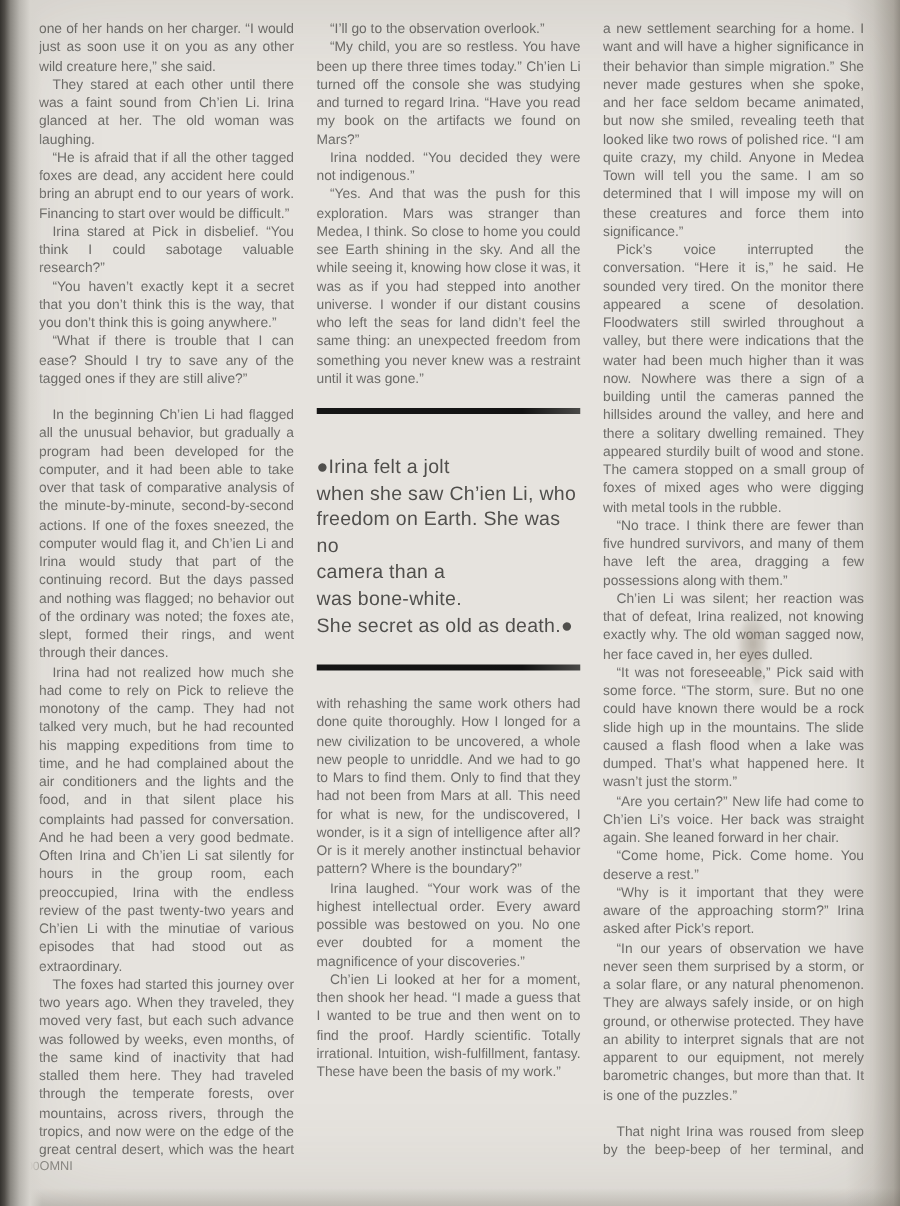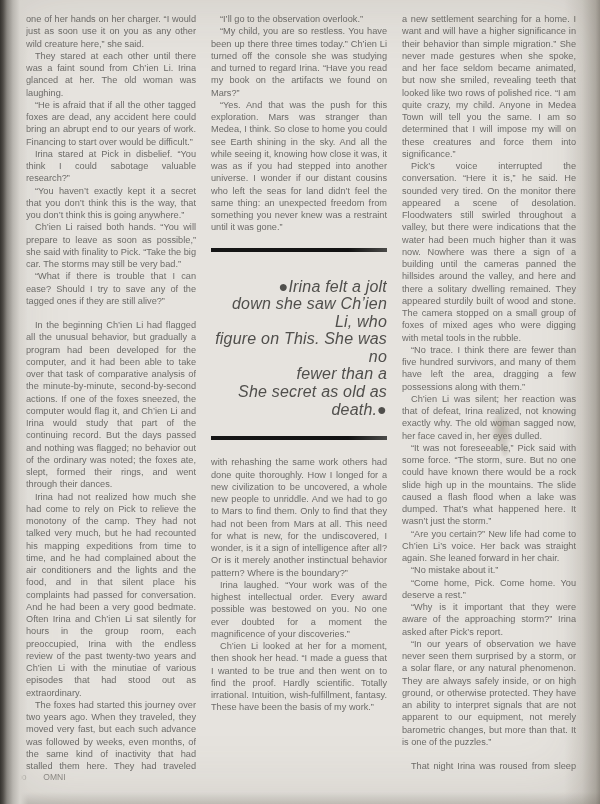--- a/index.html
+++ b/index.html
@@ -18,26 +18,26 @@
   .col-1{width:170px;}
   .col-2{width:176px;}
   .col-3{width:174px;}
   .para{margin:0;text-indent:9px;text-align:justify;hyphens:auto;-webkit-hyphens:auto;}
   .para.gap{margin-top:12px;}
   .para.noindent{text-indent:0;}
   .pullquote{margin:14px 0 16px 0;}
   .pq-rule{height:4px;background:linear-gradient(to right,#161616 0%,#121212 78%,#4a4a48 100%);}
   .pq-body{padding:26px 0 18px 0;}
   .quote-line{
-    text-align:right;font-style:italic;color:#504f4c;
-    font-size:16px;line-height:17.6px;letter-spacing:.2px;
+    text-align:left;color:#504f4c;
+    font-size:13px;line-height:17.6px;letter-spacing:.2px;
   }
   .footer{
     position:absolute;left:13px;top:772px;color:#8b8984;font-size:8.5px;
-    display:flex;gap:17px;align-items:baseline;
+    display:flex;align-items:baseline;
   }
   .footer .pagenum{font-size:8px;color:#96938d;}
   
   .edge-left{
     position:absolute;left:0;top:0;bottom:0;width:28px;pointer-events:none;z-index:5;
     background:linear-gradient(to right,#34322e 0px,#504d48 3px,#8a8781 7px,#b9b6b0 13px,#d7d4ce 20px,rgba(230,227,222,0) 28px);
   }
   .edge-right{
     position:absolute;right:0;top:0;bottom:0;width:36px;pointer-events:none;z-index:5;
     background:linear-gradient(to right,rgba(112,103,90,0) 0%,rgba(112,103,90,.14) 50%,rgba(98,90,78,.38) 88%,rgba(84,77,66,.52) 100%);
@@ -67,61 +67,61 @@
 <div class="page">
 
   <div class="columns">
 
     <div class="col col-1">
         <p class="para noindent">one of her hands on her charger. “I would just as soon use it on you as any other wild creature here,” she said.</p>
         <p class="para">They stared at each other until there was a faint sound from Ch’ien Li. Irina glanced at her. The old woman was laughing.</p>
         <p class="para">“He is afraid that if all the other tagged foxes are dead, any accident here could bring an abrupt end to our years of work. Financing to start over would be difficult.”</p>
         <p class="para">Irina stared at Pick in disbelief. “You think I could sabotage valuable research?”</p>
         <p class="para">“You haven’t exactly kept it a secret that you don’t think this is the way, that you don’t think this is going anywhere.”</p>
-        <p class="para">Ch’ien Li raised both hands. “You will prepare to leave as soon as possible,” she said with finality to Pick. “Take the big car. The storms may still be very bad.”</p>
         <p class="para">“What if there is trouble that I can ease? Should I try to save any of the tagged ones if they are still alive?”</p>
         <p class="para gap">In the beginning Ch’ien Li had flagged all the unusual behavior, but gradually a program had been developed for the computer, and it had been able to take over that task of comparative analysis of the minute-by-minute, second-by-second actions. If one of the foxes sneezed, the computer would flag it, and Ch’ien Li and Irina would study that part of the continuing record. But the days passed and nothing was flagged; no behavior out of the ordinary was noted; the foxes ate, slept, formed their rings, and went through their dances.</p>
         <p class="para">Irina had not realized how much she had come to rely on Pick to relieve the monotony of the camp. They had not talked very much, but he had recounted his mapping expeditions from time to time, and he had complained about the air conditioners and the lights and the food, and in that silent place his complaints had passed for conversation. And he had been a very good bedmate. Often Irina and Ch’ien Li sat silently for hours in the group room, each preoccupied, Irina with the endless review of the past twenty-two years and Ch’ien Li with the minutiae of various episodes that had stood out as extraordinary.</p>
         <p class="para">The foxes had started this journey over two years ago. When they traveled, they moved very fast, but each such advance was followed by weeks, even months, of the same kind of inactivity that had stalled them here. They had traveled through the temperate forests, over mountains, across rivers, through the tropics, and now were on the edge of the great central desert, which was the heart of the continent. They planted nothing on their trip; they hunted and gathered wild foods. Their only other requirements from the land were space to assemble shelters and water, which they collected in skin bags. The building materials they had brought with them.</p>
       </div>
 
     <div class="col col-2">
       <div>
           <p class="para">“I’ll go to the observation overlook.”</p>
           <p class="para">“My child, you are so restless. You have been up there three times today.” Ch’ien Li turned off the console she was studying and turned to regard Irina. “Have you read my book on the artifacts we found on Mars?”</p>
+          <p class="para">Irina nodded. “You decided they were not indigenous.”</p>
           <p class="para">“Yes. And that was the push for this exploration. Mars was stranger than Medea, I think. So close to home you could see Earth shining in the sky. And all the while seeing it, knowing how close it was, it was as if you had stepped into another universe. I wonder if our distant cousins who left the seas for land didn’t feel the same thing: an unexpected freedom from something you never knew was a restraint until it was gone.”</p>
         </div>
 
       <div class="pullquote">
         <div class="pq-rule"></div>
         <div class="pq-body">
             <div class="quote-line">●Irina felt a jolt</div>
-            <div class="quote-line">down she saw Ch’ien Li, who</div>
-            <div class="quote-line">figure on This. She was no</div>
-            <div class="quote-line">fewer than a</div>
+            <div class="quote-line">when she saw Ch’ien Li, who</div>
+            <div class="quote-line">freedom on Earth. She was no</div>
+            <div class="quote-line">camera than a</div>
+            <div class="quote-line">was bone-white.</div>
             <div class="quote-line">She secret as old as death.●</div>
           </div>
         <div class="pq-rule"></div>
       </div>
 
       <div>
           <p class="para noindent">with rehashing the same work others had done quite thoroughly. How I longed for a new civilization to be uncovered, a whole new people to unriddle. And we had to go to Mars to find them. Only to find that they had not been from Mars at all. This need for what is new, for the undiscovered, I wonder, is it a sign of intelligence after all? Or is it merely another instinctual behavior pattern? Where is the boundary?”</p>
           <p class="para">Irina laughed. “Your work was of the highest intellectual order. Every award possible was bestowed on you. No one ever doubted for a moment the magnificence of your discoveries.”</p>
           <p class="para">Ch’ien Li looked at her for a moment, then shook her head. “I made a guess that I wanted to be true and then went on to find the proof. Hardly scientific. Totally irrational. Intuition, wish-fulfillment, fantasy. These have been the basis of my work.”</p>
         </div>
     </div>
 
     <div class="col col-3">
         <p class="para noindent">a new settlement searching for a home. I want and will have a higher significance in their behavior than simple migration.” She never made gestures when she spoke, and her face seldom became animated, but now she smiled, revealing teeth that looked like two rows of polished rice. “I am quite crazy, my child. Anyone in Medea Town will tell you the same. I am so determined that I will impose my will on these creatures and force them into significance.”</p>
         <p class="para">Pick’s voice interrupted the conversation. “Here it is,” he said. He sounded very tired. On the monitor there appeared a scene of desolation. Floodwaters still swirled throughout a valley, but there were indications that the water had been much higher than it was now. Nowhere was there a sign of a building until the cameras panned the hillsides around the valley, and here and there a solitary dwelling remained. They appeared sturdily built of wood and stone. The camera stopped on a small group of foxes of mixed ages who were digging with metal tools in the rubble.</p>
         <p class="para">“No trace. I think there are fewer than five hundred survivors, and many of them have left the area, dragging a few possessions along with them.”</p>
         <p class="para">Ch’ien Li was silent; her reaction was that of defeat, Irina realized, not knowing exactly why. The old woman sagged now, her face caved in, her eyes dulled.</p>
         <p class="para">“It was not foreseeable,” Pick said with some force. “The storm, sure. But no one could have known there would be a rock slide high up in the mountains. The slide caused a flash flood when a lake was dumped. That’s what happened here. It wasn’t just the storm.”</p>
         <p class="para">“Are you certain?” New life had come to Ch’ien Li’s voice. Her back was straight again. She leaned forward in her chair.</p>
-        <p class="para">“No mistake about it.”</p>
         <p class="para">“Come home, Pick. Come home. You deserve a rest.”</p>
         <p class="para">“Why is it important that they were aware of the approaching storm?” Irina asked after Pick’s report.</p>
         <p class="para">“In our years of observation we have never seen them surprised by a storm, or a solar flare, or any natural phenomenon. They are always safely inside, or on high ground, or otherwise protected. They have an ability to interpret signals that are not apparent to our equipment, not merely barometric changes, but more than that. It is one of the puzzles.”</p>
         <p class="para gap">That night Irina was roused from sleep by the beep-beep of her terminal, and when she got to the group room, Ch’ien Li was already there. Her hair was down her back to her buttocks, the first time Irina had seen it so. Always before it had been in intricate braids wound and rewound on her head.</p>
       </div>
 
   </div>
 
   <div class="footer">
     <span class="pagenum">100</span>

